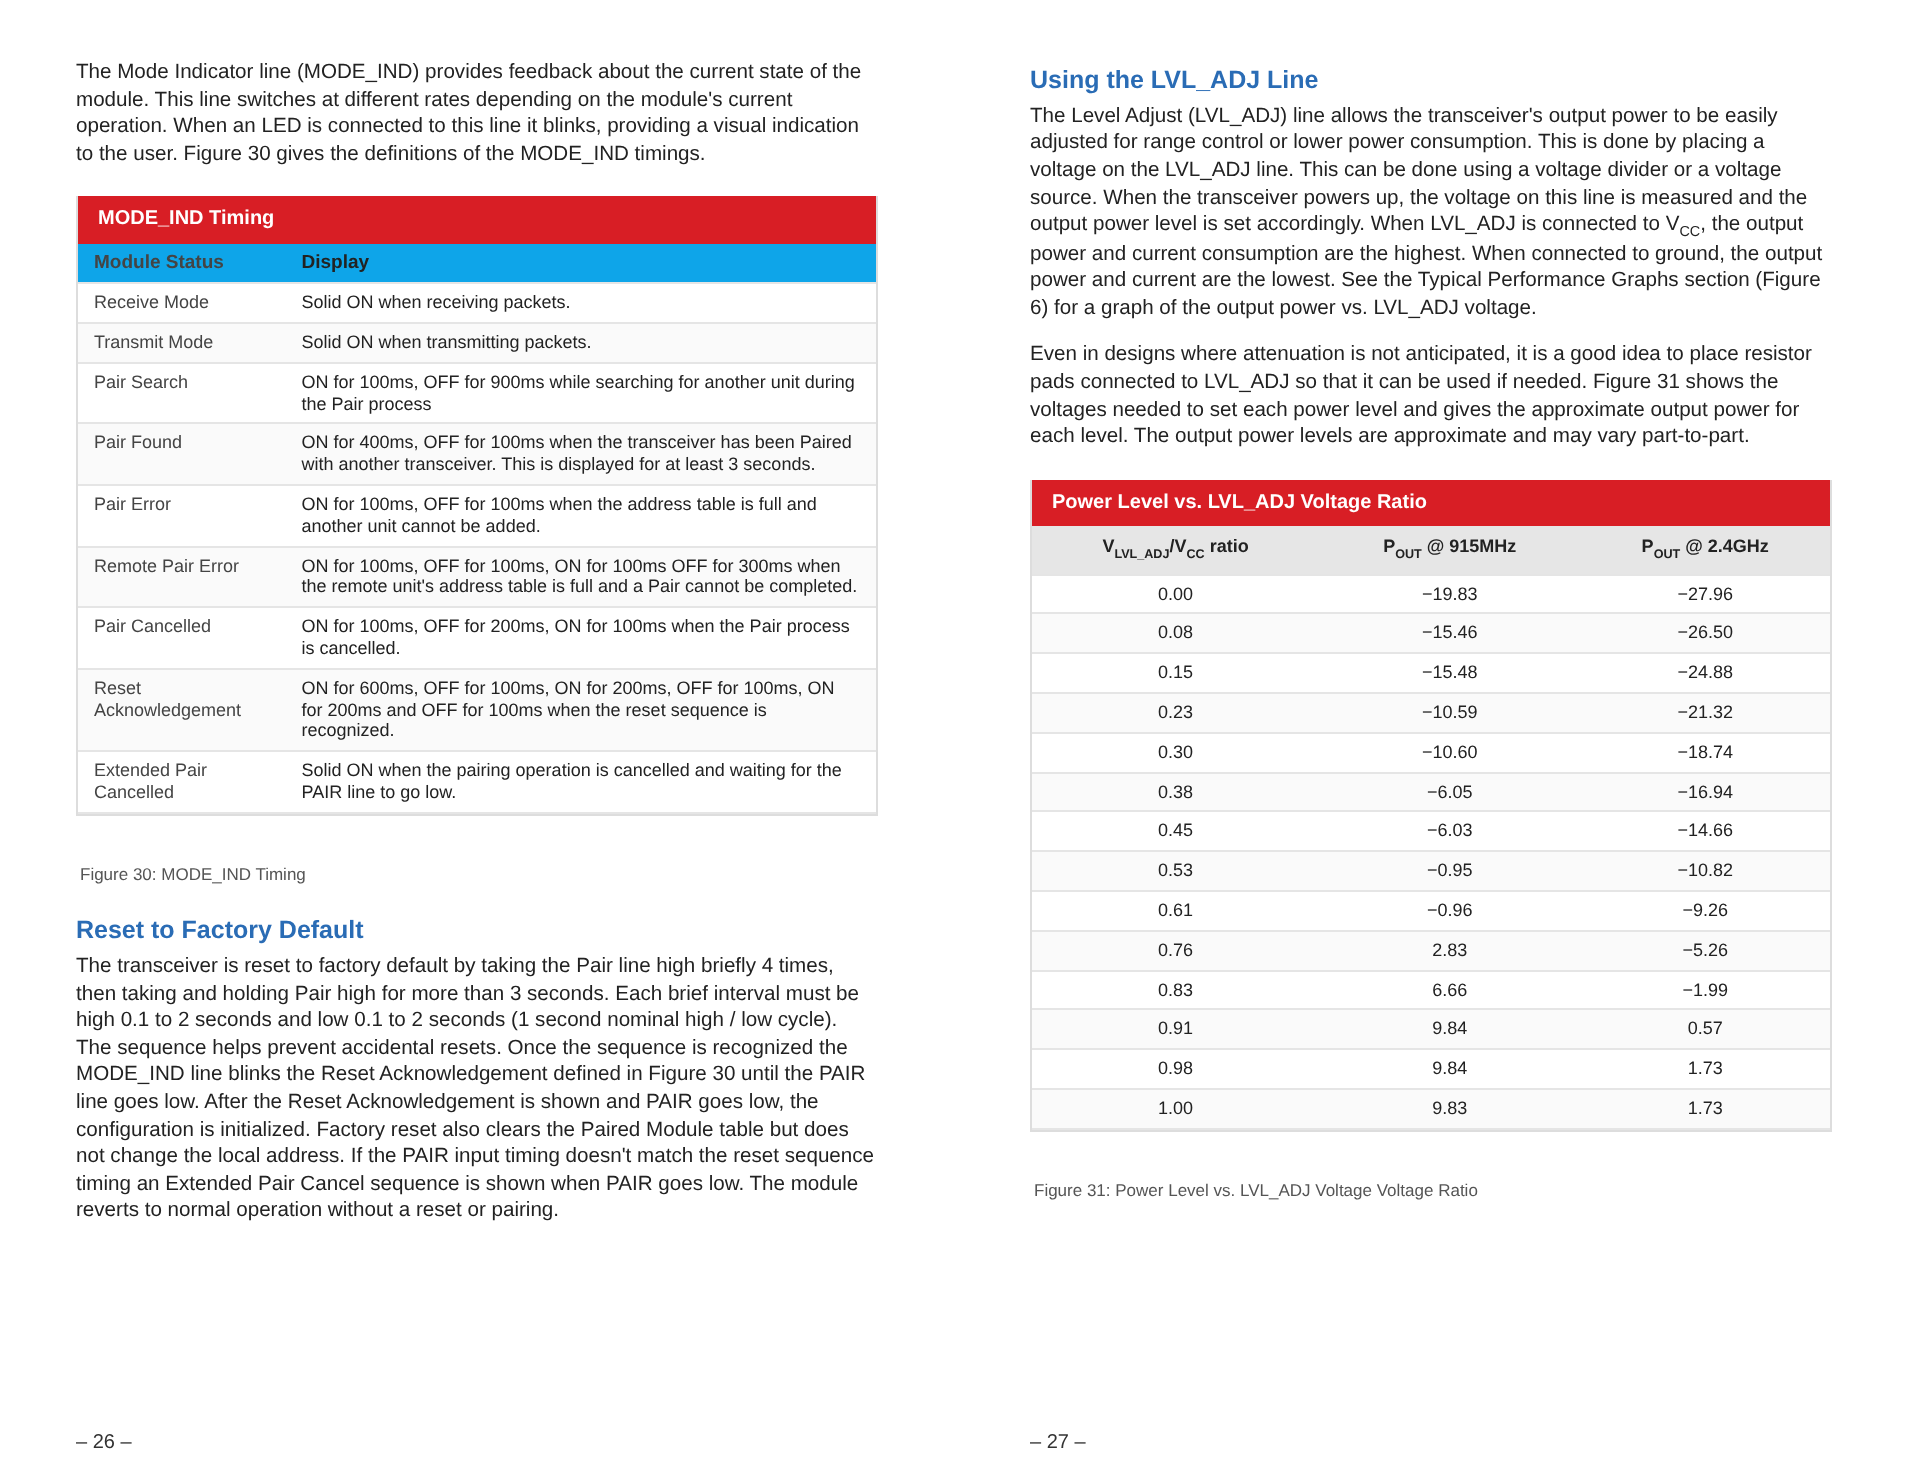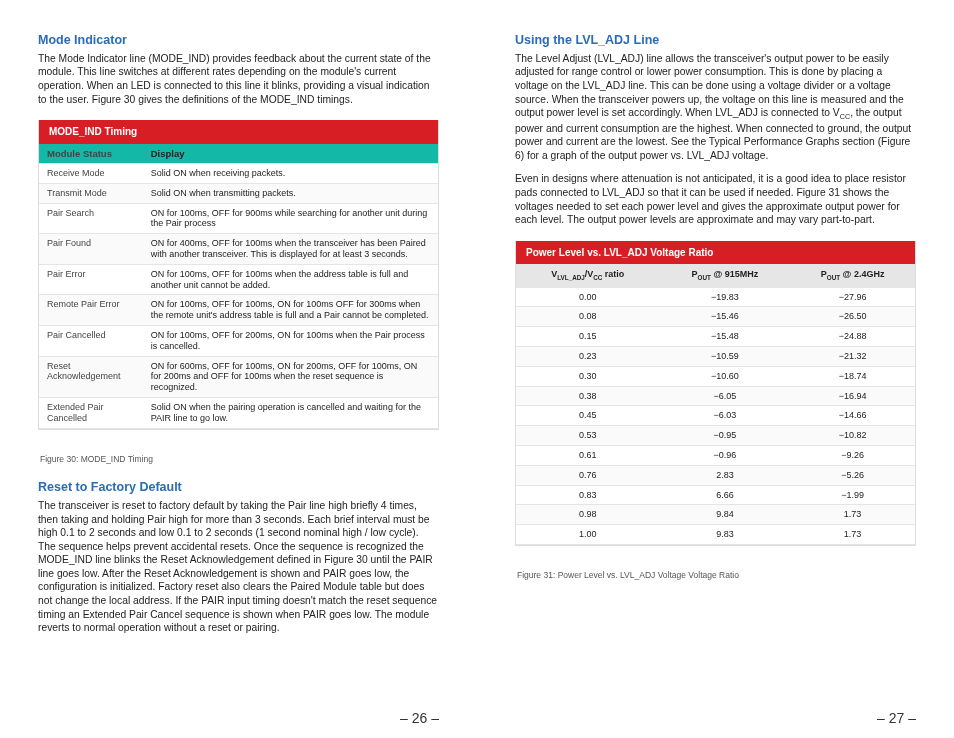--- a/index.html
+++ b/index.html
@@ -2,38 +2,37 @@
 <html><head>
 <meta charset="utf-8">
 <style>
 html,body{margin:0;padding:0;background:#fff;font-family:Helvetica,Arial,sans-serif;color:#222;font-size:10.3px;line-height:1.35}
 .page{display:flex;width:954px;height:738px;box-sizing:border-box;padding:30px 0 10px 0}
 .col{flex:1;padding:0 38px;box-sizing:border-box;display:flex;flex-direction:column}
 .heading{font-family:Arial,Helvetica,sans-serif;font-weight:700;color:#2a6cb5;font-size:12.5px;margin:2px 0 3px 0}
 p{margin:0 0 10px 0;line-height:1.32}
 .table-wrap{border:1px solid #ddd;border-top:none;margin:4px 0 20px 0}
 .thead-red{background:#d81e25;color:#fff;font-weight:700;font-size:10px;padding:5px 10px}
-.subhead{background:#14b8a6;font-weight:700;font-size:9.5px}
+.subhead{background:#0ea5e9;font-weight:700;font-size:9.5px}
 table{width:100%;border-collapse:collapse;font-size:9px;line-height:1.2}
 .t1 td{border-bottom:1px solid #e5e5e5;padding:4px 8px;vertical-align:top}
 .t1 tr:nth-child(even) td{background:#fafafa}
 .t1 td:first-child{width:26%;color:#444}
 .t2 td,.t2 th{border-bottom:1px solid #e5e5e5;padding:4px 0;text-align:center;font-size:9px}
 .t2 tr:nth-child(even) td{background:#fafafa}
 .t2 th{background:#e6e6e6;font-weight:700;font-size:9px;padding:5px 0}
 .caption{font-size:8.5px;color:#555;margin:4px 0 12px 2px}
-.footer{text-align:right;font-size:14px;color:#333;margin-top:auto;padding-top:8px}
+.footer{text-align:left;font-size:10px;color:#333;margin-top:auto;padding-top:8px}
 sub{font-size:70%}
 </style>
 </head>
 <body>
 
 <div class="page">
  <div class="col">
-  <div class="heading">Mode Indicator</div>
   <p>The Mode Indicator line (MODE_IND) provides feedback about the current state of the module. This line switches at different rates depending on the module's current operation. When an LED is connected to this line it blinks, providing a visual indication to the user. Figure 30 gives the definitions of the MODE_IND timings.</p>
 
   <div class="table-wrap">
    <div class="thead-red">MODE_IND Timing</div>
    <table class="t1">
     <tbody>
             <tr class="subhead">
               <td>Module Status</td>
               <td>Display</td>
             </tr>
@@ -151,20 +150,25 @@
               <td>0.76</td>
               <td>2.83</td>
               <td>−5.26</td>
             </tr>
             <tr>
               <td>0.83</td>
               <td>6.66</td>
               <td>−1.99</td>
             </tr>
             <tr>
+              <td>0.91</td>
+              <td>9.84</td>
+              <td>0.57</td>
+            </tr>
+            <tr>
               <td>0.98</td>
               <td>9.84</td>
               <td>1.73</td>
             </tr>
             <tr>
               <td>1.00</td>
               <td>9.83</td>
               <td>1.73</td>
             </tr>
           </tbody>

